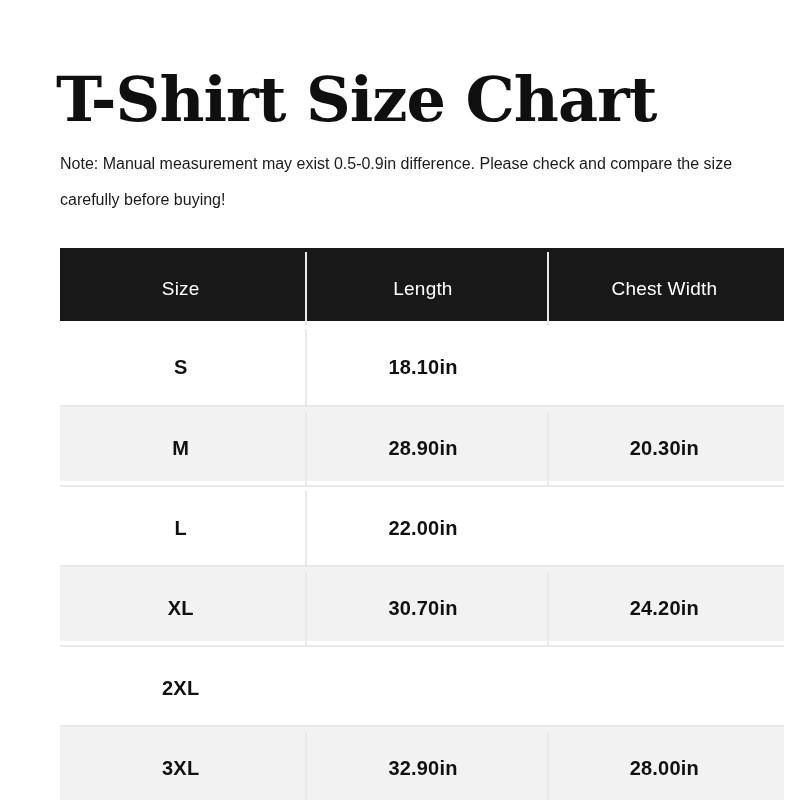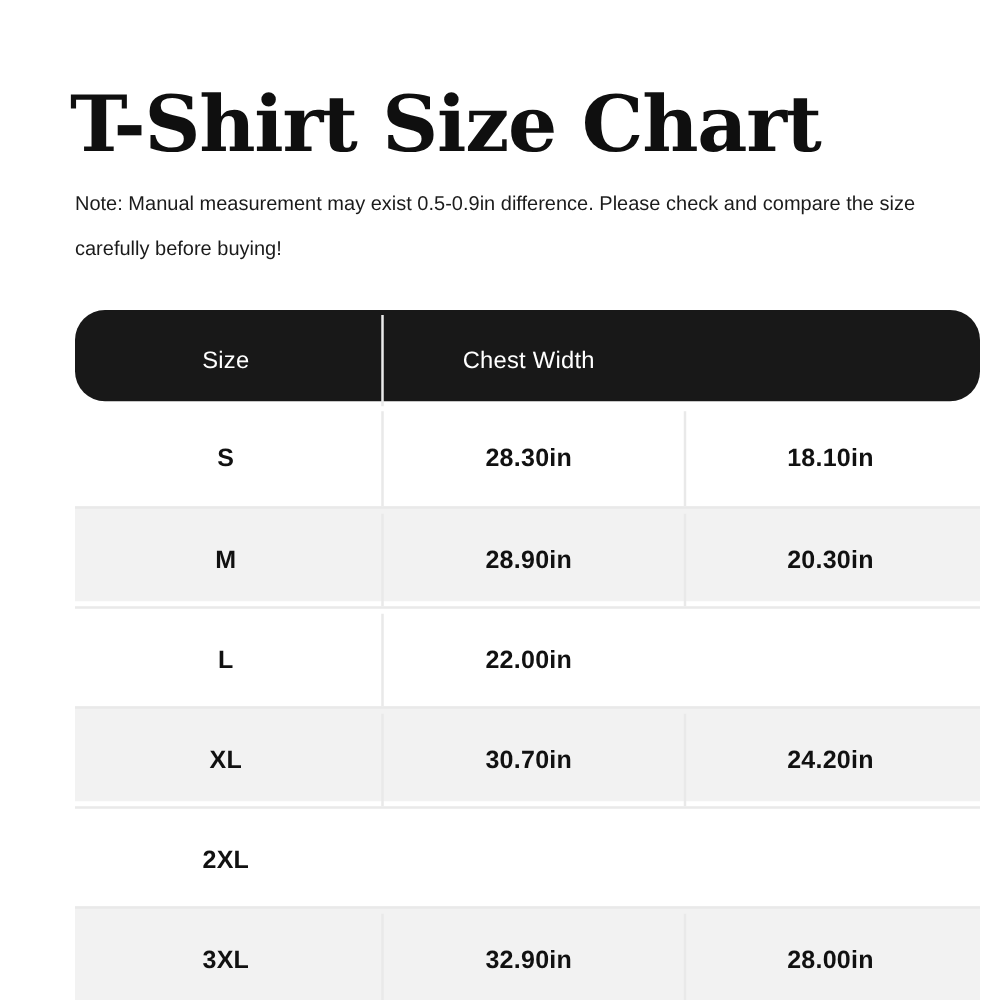--- a/index.html
+++ b/index.html
@@ -46,21 +46,20 @@
     border-bottom:2px solid #ededed;
   }
   .t-row{
     display:grid;
     grid-template-columns:1fr 1fr 1fr;
     width:100%;
   }
   .t-row.header{
     background:var(--header-bg);
     height:73px;
-    border-radius:24px;
   }
   .t-row.body{
     height:76px;
   }
   .t-row.body.odd{background:var(--row-bg);}
   .t-row.body.even{background:var(--row-alt-bg);}
   .t-row.body + .t-row.body{border-top:2px solid var(--divider);}
   .cell{
     display:flex;
     align-items:center;
@@ -90,26 +89,26 @@
 
   <p class="note">
     <span class="note-line">Note: Manual measurement may exist 0.5-0.9in difference. Please check and compare the size</span>
     <span class="note-line">carefully before buying!</span>
   </p>
 
   <div class="size-table">
 
     <div class="t-row header">
       <div class="cell">Size</div>
+      <div class="cell">Length</div>
       <div class="cell">Chest Width</div>
     </div>
 
     <div class="t-row body odd">
       <div class="cell">S</div>
-      <div class="cell">28.30in</div>
       <div class="cell">18.10in</div>
     </div>
 
     <div class="t-row body even">
       <div class="cell">M</div>
       <div class="cell">28.90in</div>
       <div class="cell">20.30in</div>
     </div>
 
     <div class="t-row body odd">

